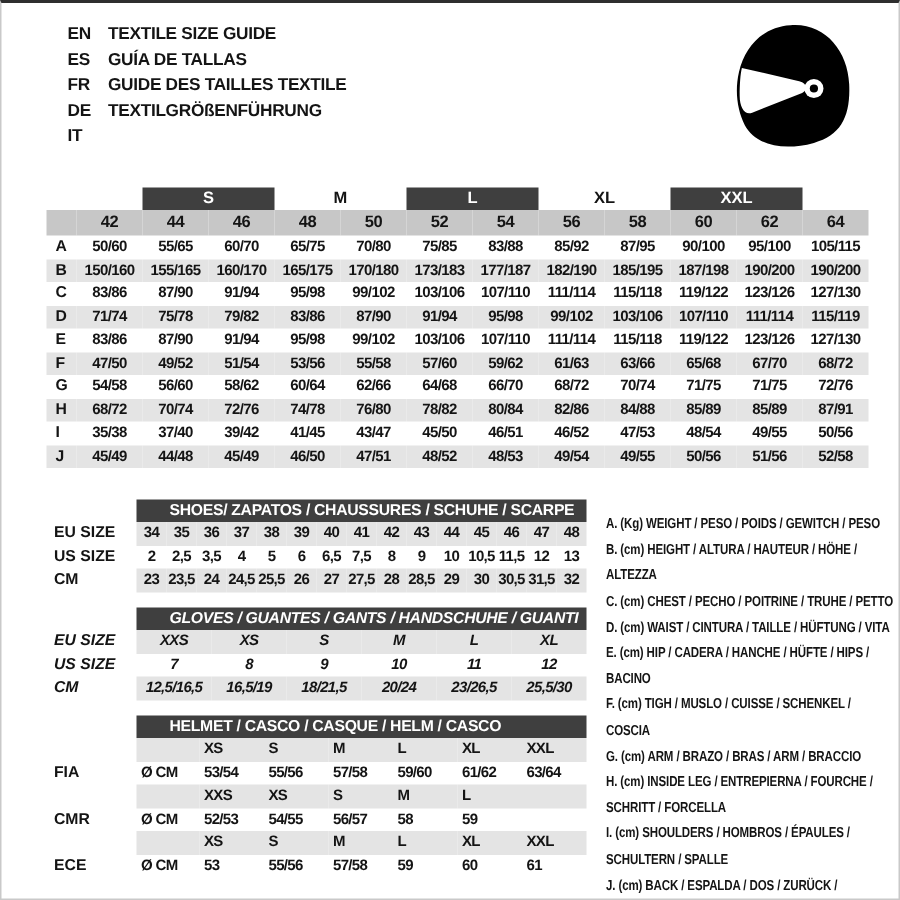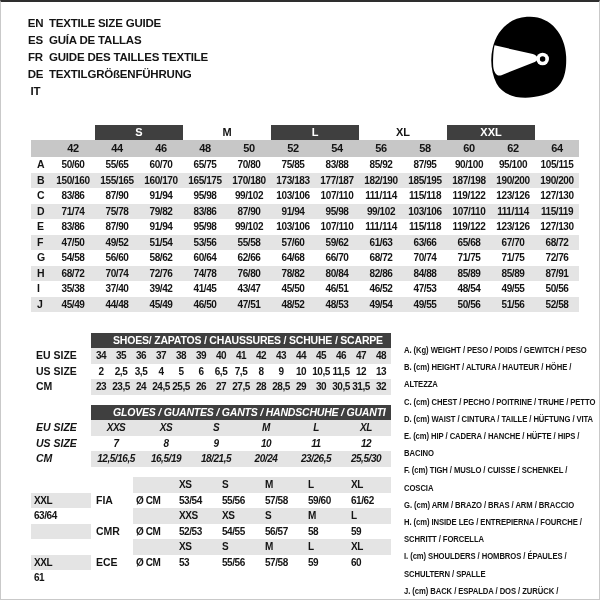--- a/index.html
+++ b/index.html
@@ -4,21 +4,21 @@
 <style>
   html,body{margin:0;padding:0;background:#fff;}
   .page{
     position:relative;width:600px;height:600px;background:#fff;box-sizing:border-box;
     font-family:"Liberation Sans",sans-serif;font-weight:bold;color:#141414;
     border:1px solid #c9c9c9;border-top:2px solid #2e2e2e;overflow:hidden;
   }
   :root{--dark:#3f3f3f;--shade:#e4e4e4;--numrow:#c7c7c7;}
 
   
-  .langs{position:absolute;left:21px;top:13px;text-align:center;}
+  .langs{position:absolute;left:44px;top:13px;}
   .lang-row{display:flex;line-height:17px;font-size:11.5px;letter-spacing:-0.2px;}
   .lang-code{width:27px;}
 
   
   .helmet-icon{position:absolute;right:27px;top:8px;}
 
   
   .main-table{
     position:absolute;left:30px;top:123px;width:548px;
     display:grid;grid-template-columns:20px repeat(12,1fr);
@@ -308,20 +308,21 @@
       <div class="lt-label">CM</div>
       <div class="lt-cell shaded">12,5/16,5</div>
       <div class="lt-cell shaded">16,5/19</div>
       <div class="lt-cell shaded">18/21,5</div>
       <div class="lt-cell shaded">20/24</div>
       <div class="lt-cell shaded">23/26,5</div>
       <div class="lt-cell shaded">25,5/30</div>
     </div>
   <div class="lower-table" id="helmet-table" style="grid-template-columns: 60px 42px repeat(6, 1fr);">
       <div class="lt-spacer"></div>
+      <div class="lt-bar" style="grid-column: span 7;">HELMET / CASCO / CASQUE / HELM / CASCO</div>
       <div class="lt-spacer"></div>
       <div class="lt-cell hl shaded"></div>
       <div class="lt-cell hl shaded">XS</div>
       <div class="lt-cell hl shaded">S</div>
       <div class="lt-cell hl shaded">M</div>
       <div class="lt-cell hl shaded">L</div>
       <div class="lt-cell hl shaded">XL</div>
       <div class="lt-cell hl shaded">XXL</div>
       <div class="lt-label">FIA</div>
       <div class="lt-cell hl">Ø CM</div>

